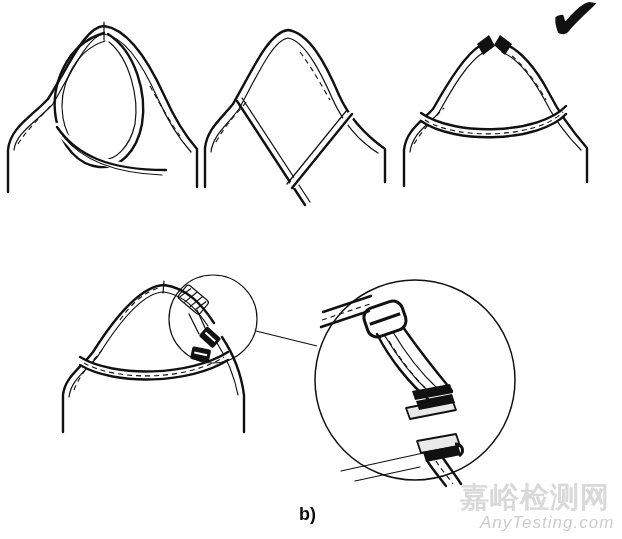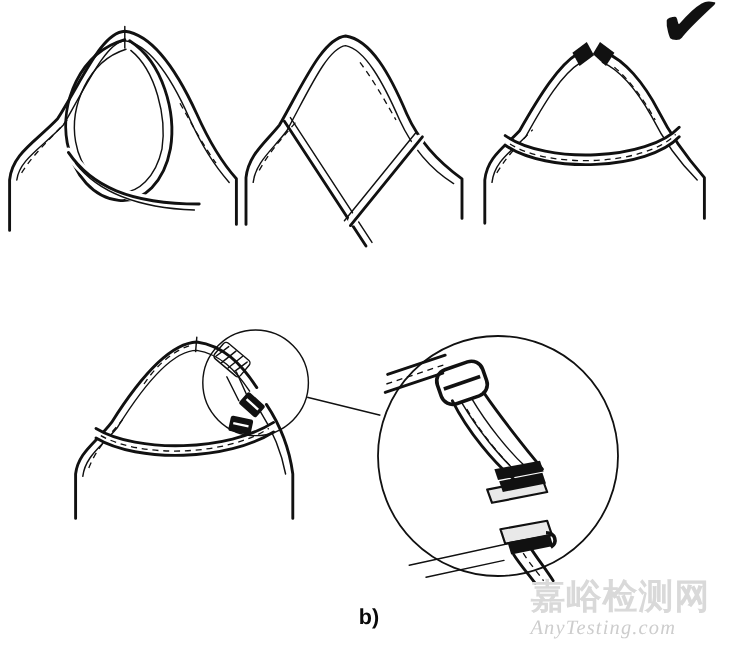--- a/index.html
+++ b/index.html
@@ -26,28 +26,28 @@
   .band{fill:var(--paper);stroke:none;}
   .checkmark{
     position:absolute;left:548px;top:-18px;color:var(--ink);
     font-size:64px;font-weight:900;transform:rotate(6deg);
     font-family:"DejaVu Sans", sans-serif;user-select:none;
   }
   .caption{
     position:absolute;left:299px;top:504px;color:#0a0a0a;
     font-size:18px;font-weight:bold;font-family:"Liberation Sans", sans-serif;
   }
-  .wm{position:absolute;left:442px;top:483px;width:160px;line-height:1.0;}
+  .wm{position:absolute;left:460px;top:483px;width:160px;line-height:1.0;}
   .wm-cn{
     color:var(--wm-cn);font-size:29px;font-weight:bold;letter-spacing:1px;
     font-family:"DejaVu Sans", sans-serif;white-space:nowrap;
   }
   .wm-en{
     color:var(--wm-en);font-size:17px;font-style:italic;letter-spacing:1px;
-    font-family:Liberation Serif, serif;margin-top:2px;white-space:nowrap;
+    font-family:Liberation Sans, sans-serif;margin-top:2px;white-space:nowrap;margin-left:20px;
   }
 </style>
 </head>
 <body>
 
 <div id="canvas">
 
   <svg width="622" height="539" viewBox="0 0 622 539">
 
     <g>

